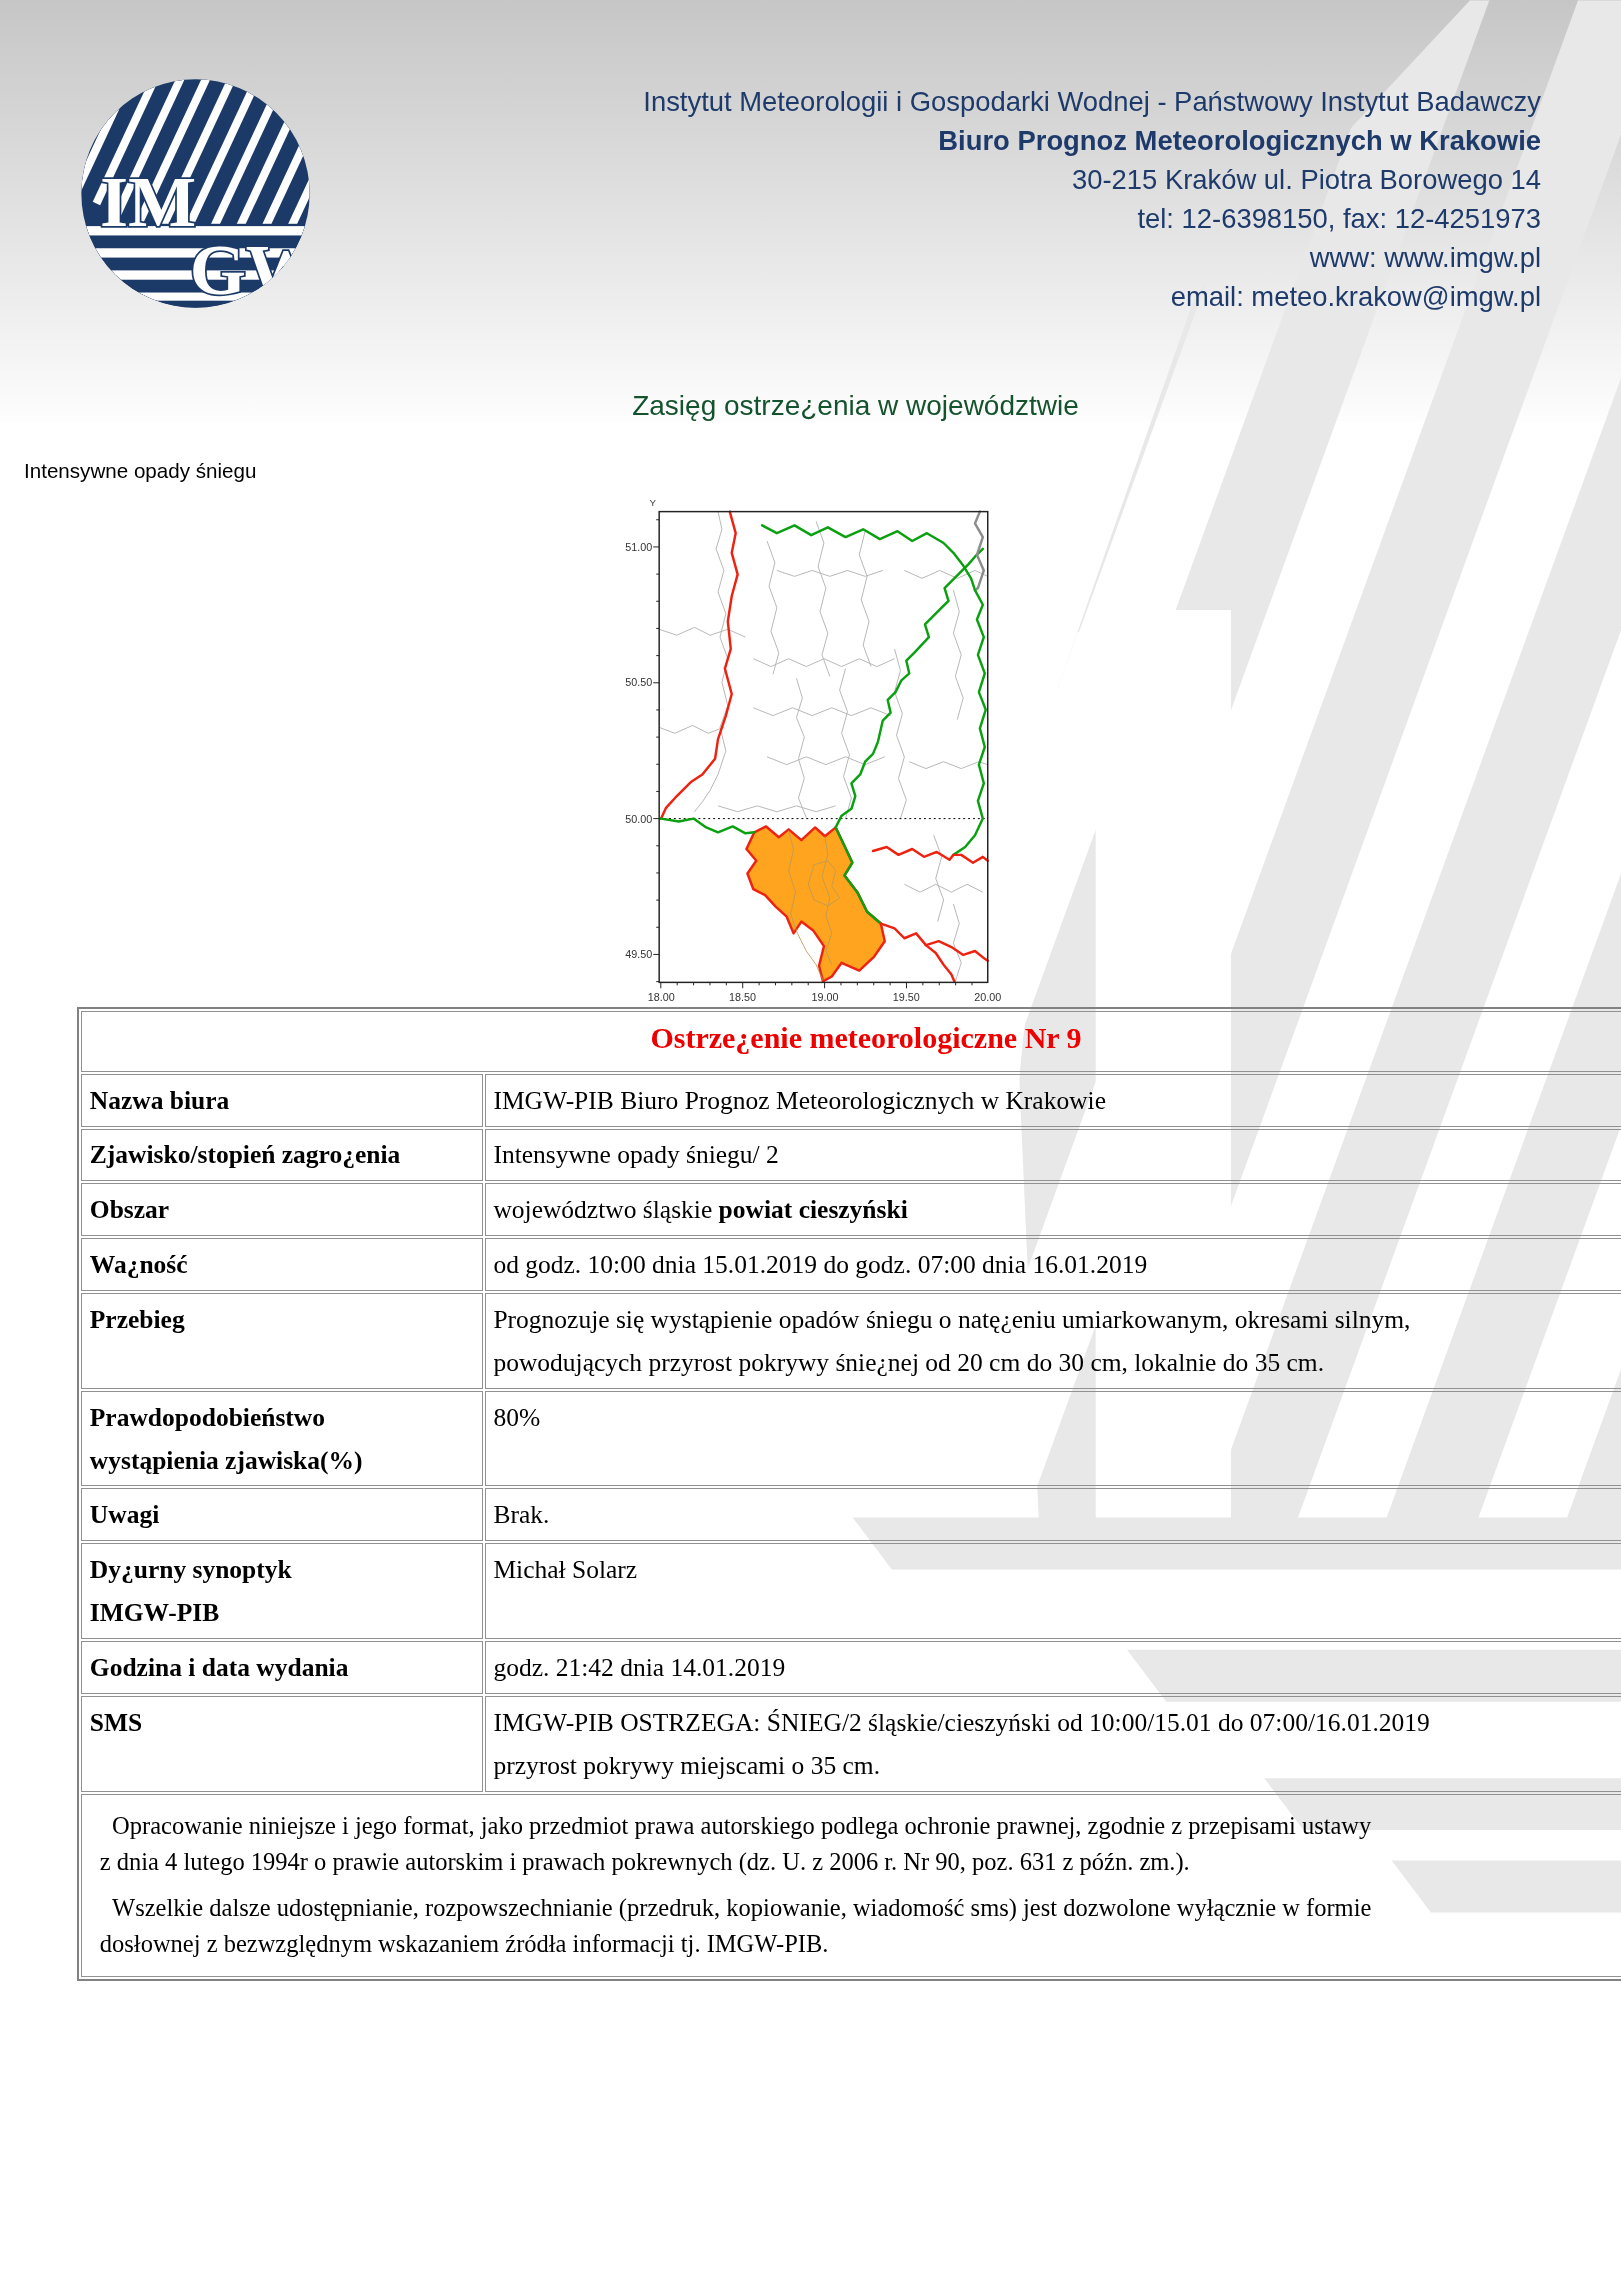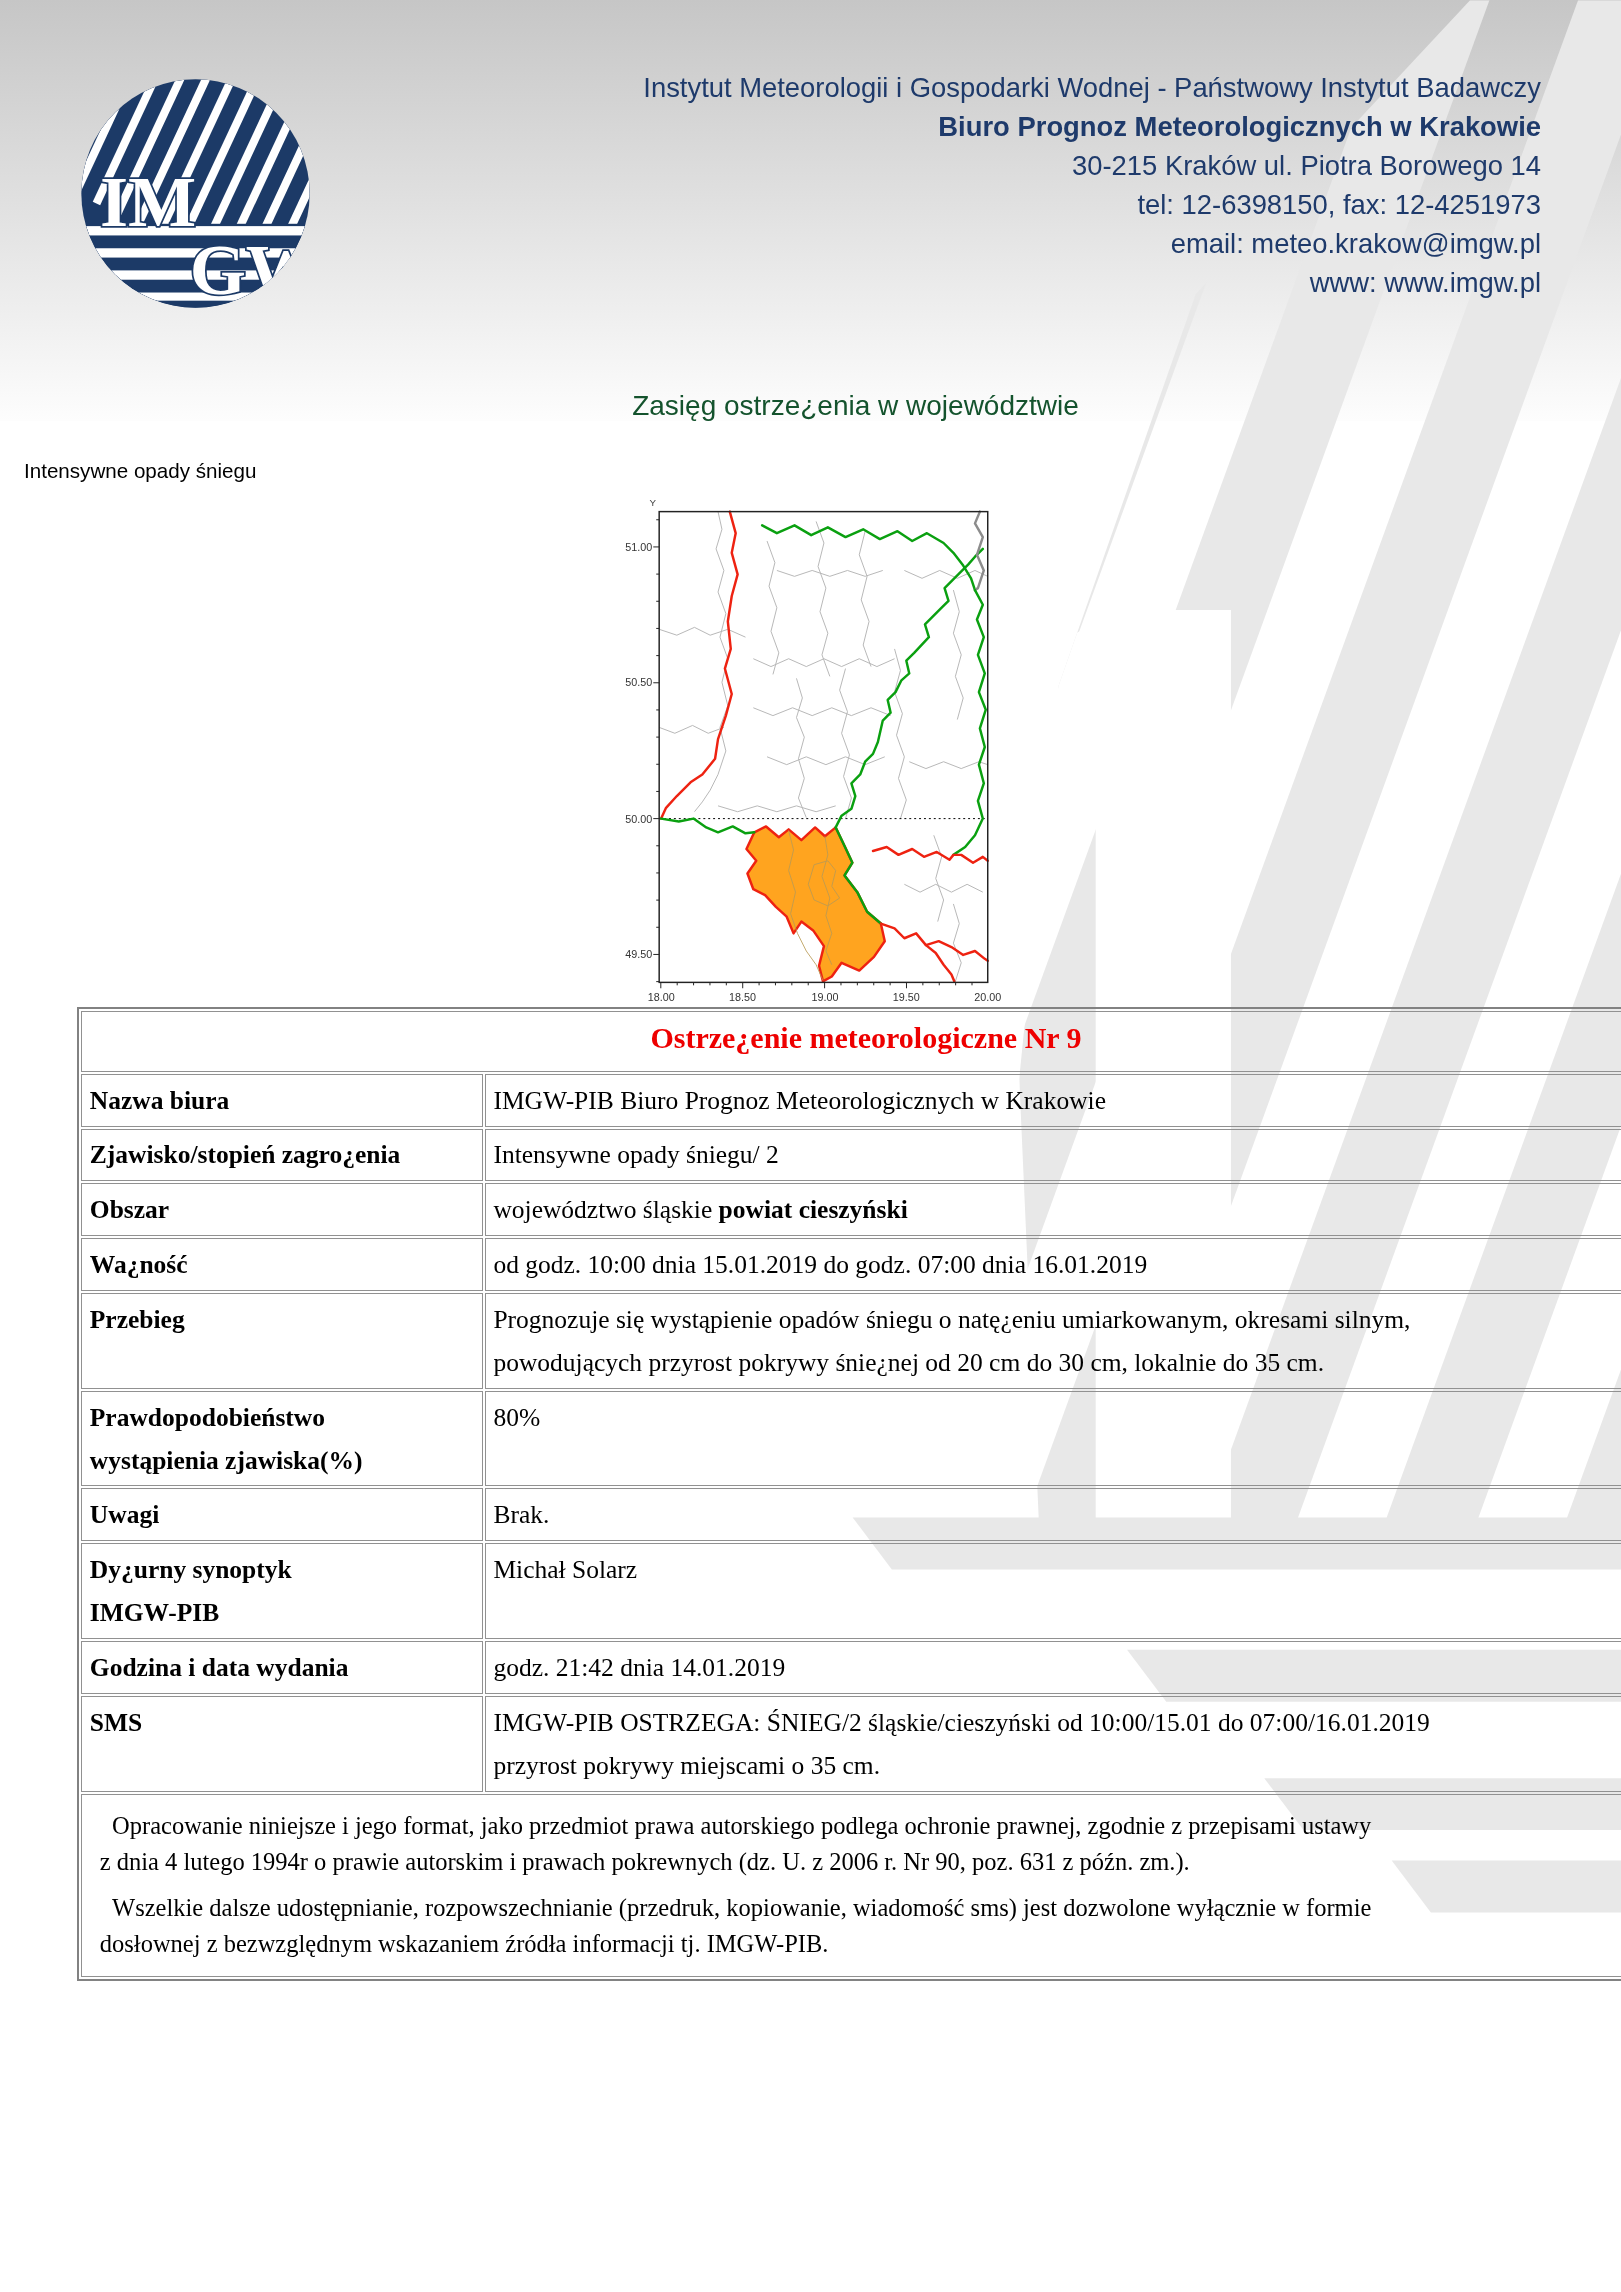--- a/index.html
+++ b/index.html
@@ -11,21 +11,21 @@
   
   .top-gradient {
     position:absolute; left:0; top:0; width:1621px; height:421px;
     background:linear-gradient(to bottom, #c6c6c6 0%, #d9d9d9 35%, #efefef 75%, #fdfdfd 100%);
   }
   .watermark { position:absolute; left:0; top:0; z-index:0; }
   
   .content { position:absolute; left:0; top:0; width:1621px; height:2293px; z-index:1; }
   .logo { position:absolute; left:79px; top:77px; }
   .org-block {
-    position:absolute; top:68px; right:80px; text-align:right;
+    position:absolute; top:82px; right:80px; text-align:right;
     font-family:"Liberation Sans", sans-serif; font-size:27.4px; line-height:39px;
     color:#1e3a6b;
   }
   .org-block .bold { font-weight:bold; }
   .doc-heading {
     position:absolute; top:390px; left:90px; right:0; text-align:center;
     font-family:"Liberation Sans", sans-serif; font-size:28px; color:#14532d;
   }
   .map-title {
     position:absolute; top:459px; left:0; right:0; text-align:left;
@@ -128,22 +128,22 @@
           <text x="95" y="186">GW</text>
         </g>
       </g>
     </svg>
 
     <div class="org-block">
       <div>Instytut Meteorologii i Gospodarki Wodnej - Państwowy Instytut Badawczy</div>
       <div class="bold">Biuro Prognoz Meteorologicznych w Krakowie</div>
       <div>30-215 Kraków ul. Piotra Borowego 14</div>
       <div>tel: 12-6398150, fax: 12-4251973</div>
+      <div>www: www.imgw.pl</div>
       <div>email: meteo.krakow@imgw.pl</div>
-      <div>www: www.imgw.pl</div>
     </div>
 
     <div class="doc-heading">Zasięg ostrze¿enia w województwie</div>
     <div class="map-title">Intensywne opady śniegu</div>
 
     <div class="map-wrap">
       <svg width="412" height="510" viewBox="-45 -20 420 520">
         <rect x="0" y="0" width="335" height="480" fill="#ffffff" stroke="none"></rect>
 
         <g fill="none" stroke="#b7b7b7" stroke-width="1">

